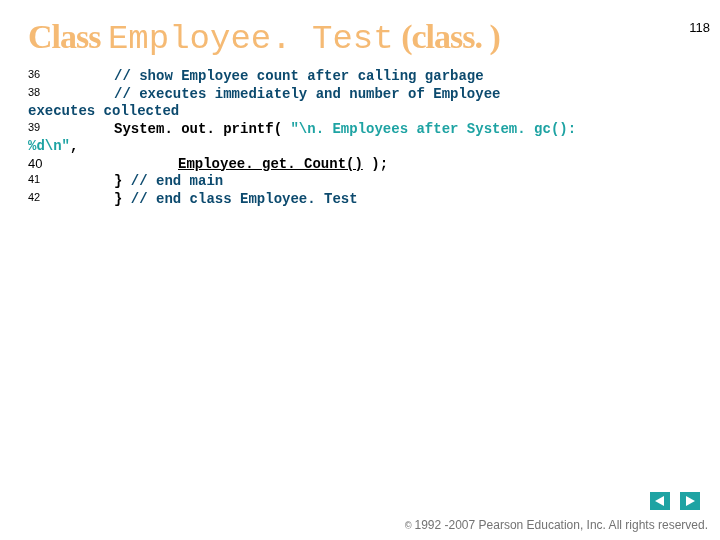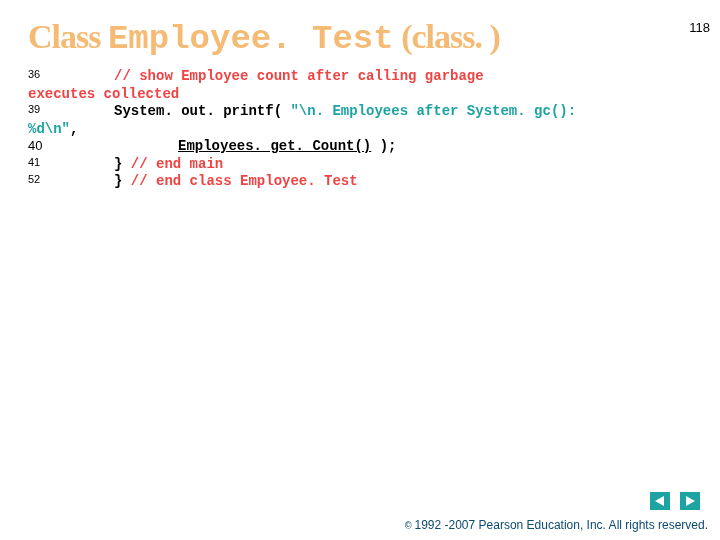--- a/index.html
+++ b/index.html
@@ -23,21 +23,21 @@
   .slide-title {
     margin: 18px 0 10px 28px;
     font-size: 34px;
     font-weight: bold;
     color: #f5ba74;
     font-family: Georgia, "Times New Roman", serif;
     letter-spacing: -1px;
   }
   .slide-title .mono {
     font-family: "Courier New", Courier, monospace;
-    font-weight: bold;
+    font-weight: normal;
     letter-spacing: 0;
   }
   .code-block {
     margin: 0 20px 0 28px;
     font-family: "Courier New", Courier, monospace;
     font-size: 14px;
     font-weight: bold;
     line-height: 1.25;
     color: #000;
   }
@@ -52,29 +52,29 @@
   }
   .code-block .ln-deep {
     font-family: Arial, Helvetica, sans-serif;
     font-weight: normal;
     font-size: 13px;
     color: #000;
     display: inline-block;
     width: 150px;
     vertical-align: top;
   }
-  .green { color: #ef4444; }
+  .green { color: #0c4a6e; }
   .teal { color: #1ea3a3; }
   .underline { text-decoration: underline; }
   .footer {
     position: absolute;
     bottom: 8px;
     right: 12px;
     font-size: 12px;
-    color: #0c4a6e;
+    color: #737373;
   }
   .footer .copy {
     font-family: "Courier New", Courier, monospace;
     font-size: 11px;
     margin-right: 3px;
   }
   .nav {
     position: absolute;
     bottom: 30px;
     right: 20px;
@@ -98,35 +98,38 @@
 <div class="page-number">118</div>
 
 <h1 class="slide-title">
   <span>Class </span><span class="mono">Employee. Test</span><span> (class. )</span>
 </h1>
 
 <div class="code-block">
   <div>
     <span class="ln">36</span><span class="green">// show Employee count after calling garbage</span>
   </div>
+  <div>
+    <span class="ln">38</span><span class="green">// executes immediately and number of Employee</span>
+  </div>
   <div class="green">executes collected</div>
   <div>
     <span class="ln">39</span><span>System. out. printf( </span><span class="teal">"\n. Employees after System. gc():</span>
   </div>
   <div>
     <span class="teal">%d\n"</span><span>,</span>
   </div>
   <div>
-    <span class="ln-deep">40</span><span class="underline">Employees. get. Count()</span><span> );</span>
+    <span class="ln-deep">40</span><span class="underline">Employee. get. Count()</span><span> );</span>
   </div>
   <div>
     <span class="ln">41</span><span>} </span><span class="green">// end main</span>
   </div>
   <div>
-    <span class="ln">52</span><span>} </span><span class="green">// end class Employee. Test</span>
+    <span class="ln">42</span><span>} </span><span class="green">// end class Employee. Test</span>
   </div>
 </div>
 
 <div class="nav">
   <div class="arrow-btn">
     <svg width="12" height="12" viewBox="0 0 12 12">
       <polygon points="10,1 10,11 1,6" fill="#fff"></polygon>
     </svg>
   </div>
   <div class="arrow-btn">

